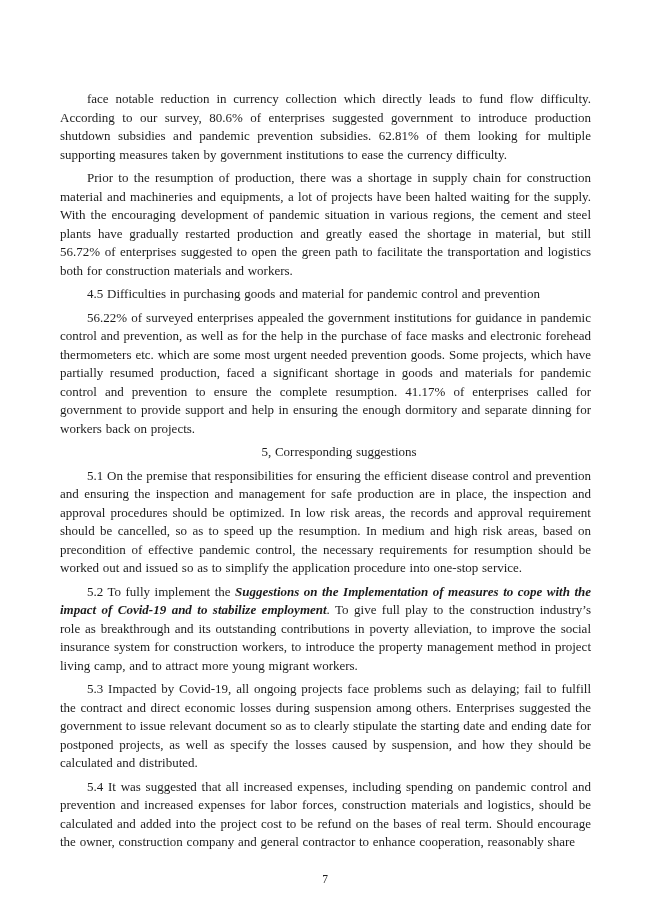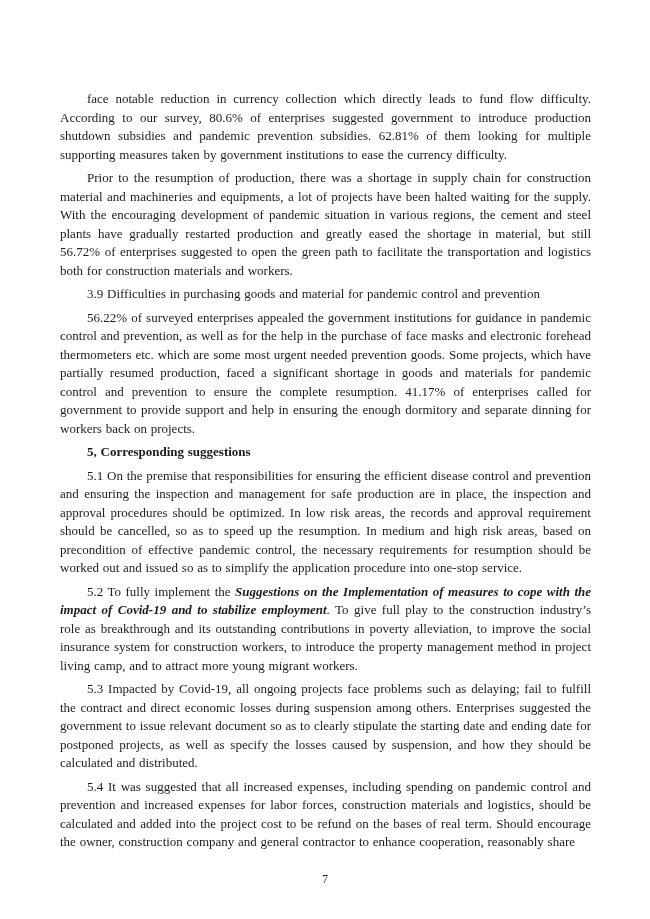--- a/index.html
+++ b/index.html
@@ -28,21 +28,22 @@
     font-size: 13px;
     line-height: 18.5px;
     text-align: justify;
     text-indent: 27px;
     word-spacing: 0.5px;
   }
   .heading {
     text-align: left;
   }
   .bold {
-    font-weight: bold;
+    font-weight: normal;
+    text-align: center;
   }
   .bi {
     font-weight: bold;
     font-style: italic;
   }
   .page-number {
     position: absolute;
     top: 841px;
     left: 0;
     width: 100%;
@@ -55,21 +56,21 @@
 <body>
 
 <div class="page">
   <div class="content">
 
     <p class="block">face notable reduction in currency collection which directly leads to fund flow difficulty. According to our survey, 80.6% of enterprises suggested government to introduce production shutdown subsidies and pandemic prevention subsidies. 62.81% of them looking for multiple supporting measures taken by government institutions to ease the currency difficulty.</p>
 
 
     <p class="block">Prior to the resumption of production, there was a shortage in supply chain for construction material and machineries and equipments, a lot of projects have been halted waiting for the supply. With the encouraging development of pandemic situation in various regions, the cement and steel plants have gradually restarted production and greatly eased the shortage in material, but still 56.72% of enterprises suggested to open the green path to facilitate the transportation and logistics both for construction materials and workers.</p>
 
-    <p class="block heading">3.9 Difficulties in purchasing goods and material for pandemic control and prevention</p>
+    <p class="block heading">4.5 Difficulties in purchasing goods and material for pandemic control and prevention</p>
 
     <p class="block">56.22% of surveyed enterprises appealed the government institutions for guidance in pandemic control and prevention, as well as for the help in the purchase of face masks and electronic forehead thermometers etc. which are some most urgent needed prevention goods. Some projects, which have partially resumed production, faced a significant shortage in goods and materials for pandemic control and prevention to ensure the complete resumption. 41.17% of enterprises called for government to provide support and help in ensuring the enough dormitory and separate dinning for workers back on projects.</p>
 
     <p class="block heading bold">5, Corresponding suggestions</p>
 
     <p class="block">5.1 On the premise that responsibilities for ensuring the efficient disease control and prevention and ensuring the inspection and management for safe production are in place, the inspection and approval procedures should be optimized. In low risk areas, the records and approval requirement should be cancelled, so as to speed up the resumption. In medium and high risk areas, based on precondition of effective pandemic control, the necessary requirements for resumption should be worked out and issued so as to simplify the application procedure into one-stop service.</p>
 
     <p class="block"><span>5.2 To fully implement the </span><span class="bi">Suggestions on the Implementation of measures to cope with the impact of Covid-19 and to stabilize employment</span><span>. To give full play to the construction industry’s role as breakthrough and its outstanding contributions in poverty alleviation, to improve the social insurance system for construction workers, to introduce the property management method in project living camp, and to attract more young migrant workers.</span></p>
 
     <p class="block">5.3 Impacted by Covid-19, all ongoing projects face problems such as delaying; fail to fulfill the contract and direct economic losses during suspension among others. Enterprises suggested the government to issue relevant document so as to clearly stipulate the starting date and ending date for postponed projects, as well as specify the losses caused by suspension, and how they should be calculated and distributed.</p>

